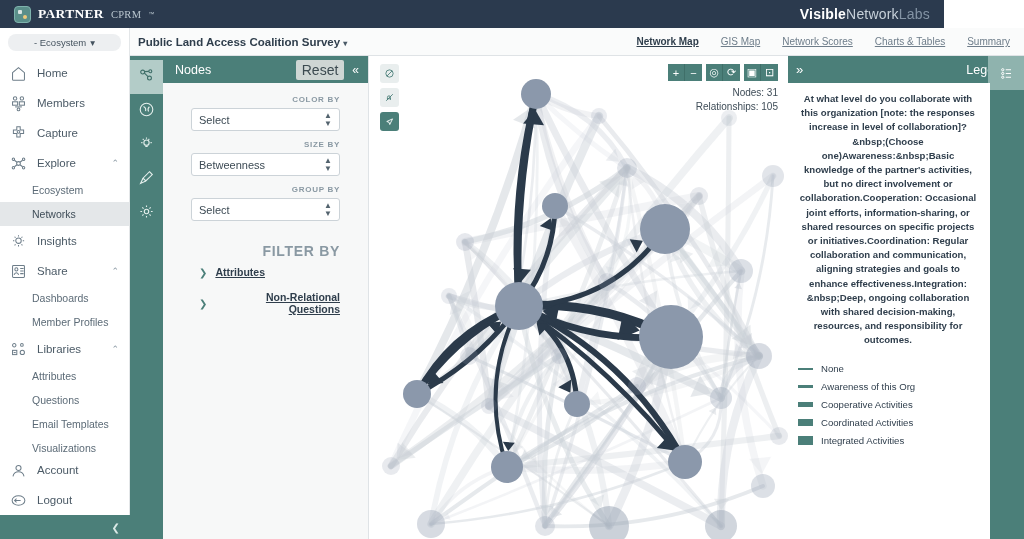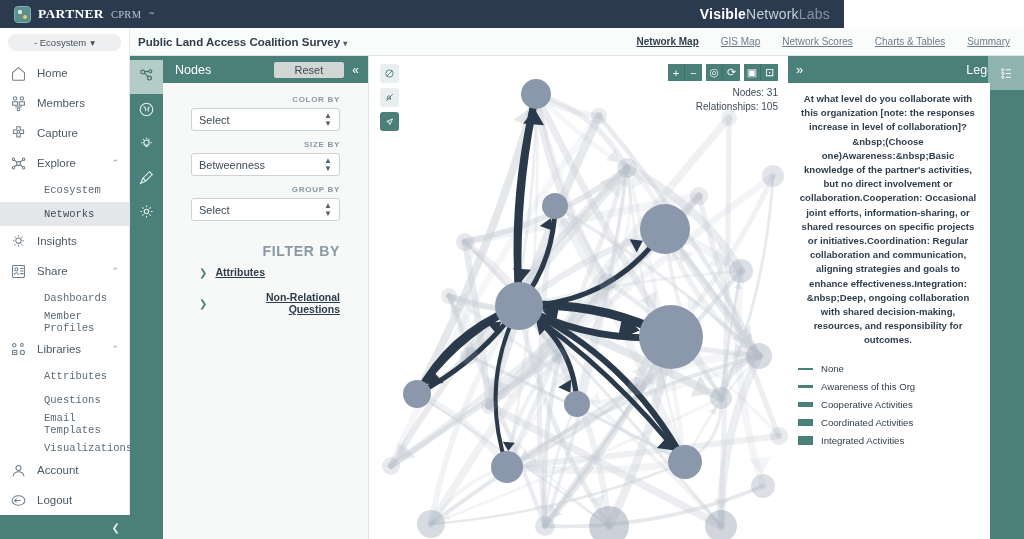--- a/index.html
+++ b/index.html
@@ -5,21 +5,21 @@
   * { box-sizing: border-box; margin: 0; padding: 0; }
   html, body {
     width: 1024px; height: 539px; overflow: hidden;
     font-family: "Liberation Sans", sans-serif;
     background: #ffffff;
   }
   #app { position: relative; width: 1024px; height: 539px; }
 
   
   .topbar {
-    position: absolute; left: 0; top: 0; width: 844px; height: 28px;
+    position: absolute; left: 0; top: 0; width: 944px; height: 28px;
     background: #2b3a4e; display: flex; align-items: center;
     justify-content: space-between; padding: 0 14px;
   }
   .brand { display: flex; align-items: center; gap: 7px; }
   .brand-logo {
     width: 17px; height: 17px; border-radius: 4px;
     background: #5a8f8a; position: relative; flex: 0 0 auto;
     border: 1px solid #7fb3ad;
   }
   .brand-logo:before {
@@ -60,21 +60,21 @@
     display: flex; align-items: center; height: 30px;
     padding: 0 10px; gap: 10px; cursor: pointer; color: #4b5a66;
     font-size: 11.5px;
   }
   .nav-item .ico { width: 17px; height: 17px; flex: 0 0 17px; color: #6d7d89; }
   .nav-item .ico svg { display: block; }
   .nav-item .lbl { flex: 1 1 auto; }
   .nav-item .chev { font-size: 9px; color: #8a98a3; }
   .nav-sub {
     display: flex; align-items: center; height: 24px;
-    padding-left: 44px; font-size: 10.5px; color: #5c6b77; cursor: pointer; font-family: Liberation Mono, monospace;
+    padding-left: 32px; font-size: 10.5px; color: #5c6b77; cursor: pointer;
   }
   .nav-sub.active { background: #e4e7e9; font-weight: normal; color: #3f4d58; }
   .nav-bottom { position: absolute; left: 0; bottom: 24px; width: 130px; }
   .sb-footer {
     position: absolute; left: 0; bottom: 0; width: 130px; height: 24px;
     background: #4b7f79; display: flex; align-items: center;
     justify-content: flex-end; padding-right: 10px; color: #dbeae7;
     font-size: 10px; cursor: pointer;
   }
 
@@ -112,22 +112,22 @@
   .nodes-panel {
     position: absolute; left: 163px; top: 56px; width: 206px; height: 483px;
     background: #f7f8f8; border-right: 1px solid #dfe3e6;
   }
   .np-head {
     height: 27px; background: #4b7f79; display: flex; align-items: center;
     padding: 0 7px; gap: 6px;
   }
   .np-title { flex: 1 1 auto; color: #ffffff; font-size: 12.5px; padding-left: 5px; }
   .np-reset {
-    background: #cfd6d4; color: #3c4a50; font-size: 11px;
-    padding: 2px 21px; border-radius: 2px; cursor: pointer; margin-left: 24px;
+    background: #cfd6d4; color: #3c4a50; font-size: 14px;
+    padding: 2px 6px; border-radius: 2px; cursor: pointer; margin-left: 24px;
   }
   .np-collapse { color: #ffffff; font-size: 12px; cursor: pointer; padding: 0 2px; }
   .np-body { padding: 10px 28px; text-align: right; }
   .fld-label {
     font-size: 8px; letter-spacing: .7px; color: #8a99a3;
     margin: 9px 0 4px 0; font-weight: bold;
   }
   .fld-label:first-child { margin-top: 2px; }
   .select {
     height: 23px; background: #ffffff; border: 1px solid #ccd3d8;

